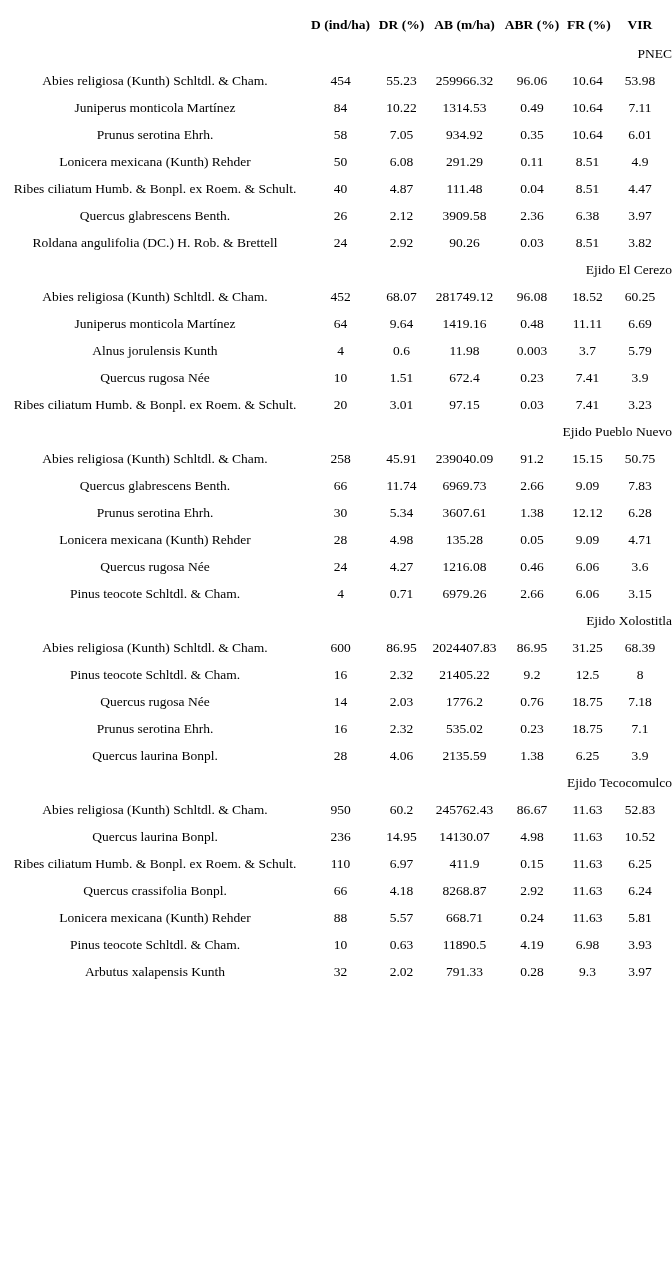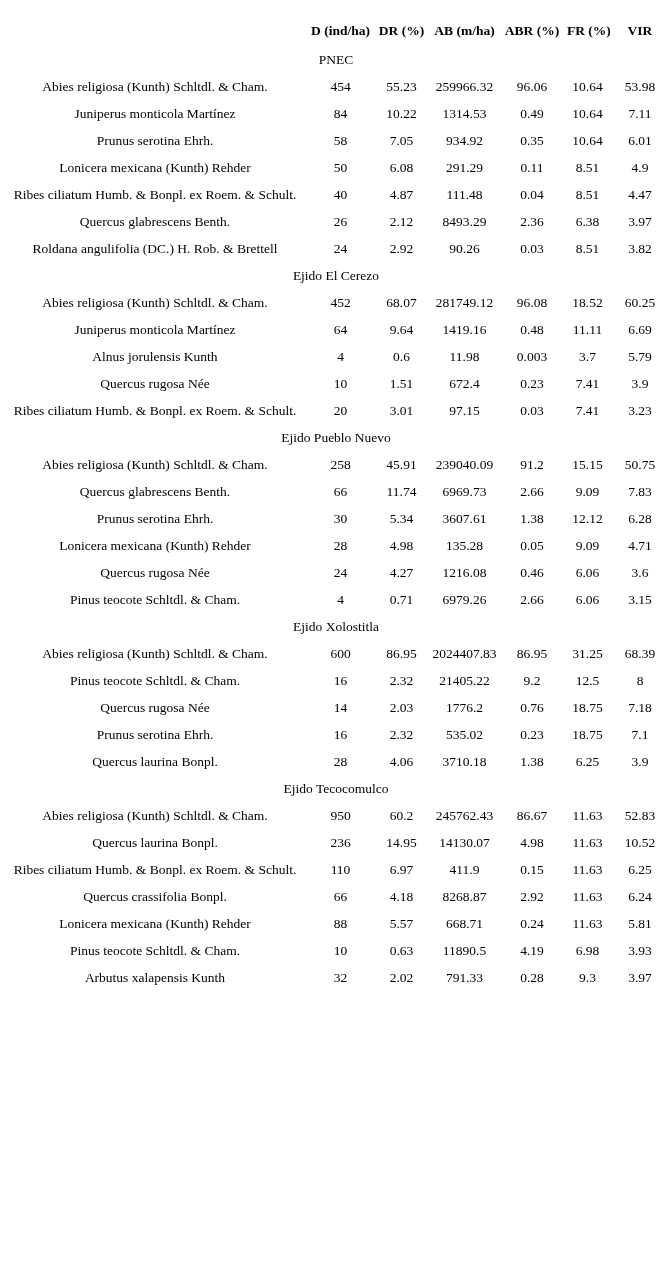--- a/index.html
+++ b/index.html
@@ -12,40 +12,40 @@
     height: 1273px;
     position: relative;
     font-family: "Liberation Serif", "DejaVu Serif", serif;
     color: #000000;
     overflow: hidden;
   }
   table.data-table {
     border-collapse: collapse;
     table-layout: fixed;
     width: 672px;
-    margin-top: 16px;
+    margin-top: 10px;
   }
   table.data-table th,
   table.data-table td {
     padding: 0;
     text-align: center;
     vertical-align: middle;
     white-space: nowrap;
     overflow: visible;
     font-size: 13.5px;
     line-height: 1;
     height: 27px;
     font-weight: normal;
   }
   table.data-table thead th {
     font-weight: bold;
     height: 30px;
   }
   tr.section-row td {
-    text-align: center;
+    text-align: right;
     font-weight: normal;
   }
 </style>
 </head>
 <body>
 
 <table class="data-table">
   <colgroup>
       <col style="width: 310px;">
       <col style="width: 61px;">
@@ -112,21 +112,21 @@
         <td>4.87</td>
         <td>111.48</td>
         <td>0.04</td>
         <td>8.51</td>
         <td>4.47</td>
       </tr>
       <tr>
         <td>Quercus glabrescens Benth.</td>
         <td>26</td>
         <td>2.12</td>
-        <td>8493.29</td>
+        <td>3909.58</td>
         <td>2.36</td>
         <td>6.38</td>
         <td>3.97</td>
       </tr>
       <tr>
         <td>Roldana angulifolia (DC.) H. Rob. &amp; Brettell</td>
         <td>24</td>
         <td>2.92</td>
         <td>90.26</td>
         <td>0.03</td>
@@ -274,21 +274,21 @@
         <td>2.32</td>
         <td>535.02</td>
         <td>0.23</td>
         <td>18.75</td>
         <td>7.1</td>
       </tr>
       <tr>
         <td>Quercus laurina Bonpl.</td>
         <td>28</td>
         <td>4.06</td>
-        <td>3710.18</td>
+        <td>2135.59</td>
         <td>1.38</td>
         <td>6.25</td>
         <td>3.9</td>
       </tr>
       <tr class="section-row">
         <td colspan="7">Ejido Tecocomulco</td>
       </tr>
       <tr>
         <td>Abies religiosa (Kunth) Schltdl. &amp; Cham.</td>
         <td>950</td>

